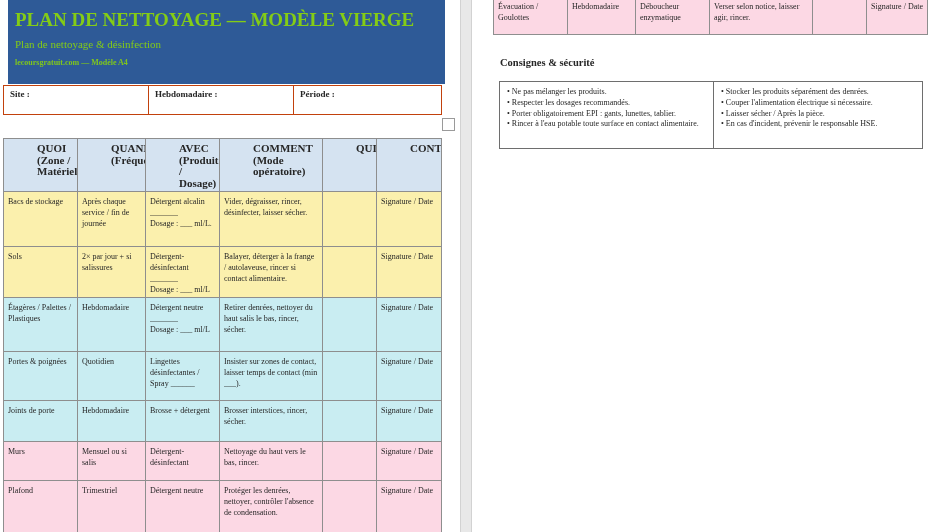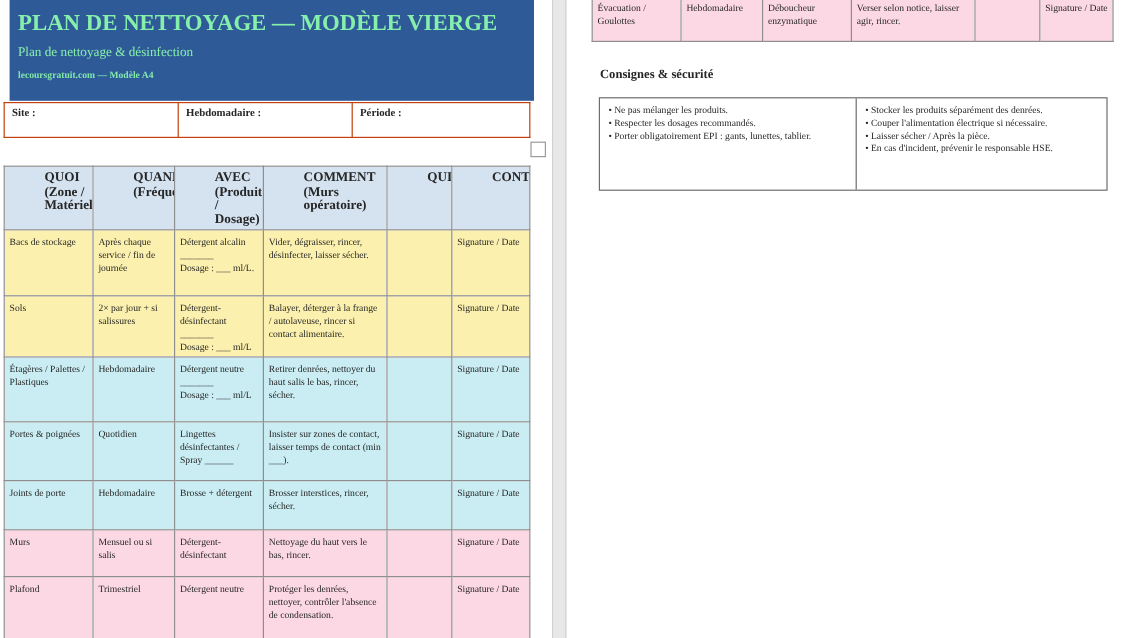--- a/index.html
+++ b/index.html
@@ -10,21 +10,21 @@
   }
   
   .gutter {
     position:absolute; left:460px; top:0; width:12px; height:532px;
     background:#e8e8e8; border-left:1px solid #d2d2d2; border-right:1px solid #d2d2d2;
     box-sizing:border-box;
   }
   
   .doc-header {
     position:absolute; left:8px; top:0; width:437px; height:84px;
-    background:var(--header-bg,#2E5A97); color:#86efac;
+    background:var(--header-bg,#2E5A97); color:#84cc16;
     padding:9px 10px 0 7px; box-sizing:border-box;
   }
   .doc-title   { font-size:19px; font-weight:bold; line-height:22px; white-space:nowrap; }
   .doc-subtitle{ font-size:11px; margin-top:7px; }
   .doc-meta    { font-size:8px; font-weight:bold; margin-top:8px; opacity:.95; }
   
   .site-table {
     position:absolute; left:3px; top:85px; width:438px; height:30px;
     border-collapse:collapse; table-layout:fixed; background:#fff;
   }
@@ -54,21 +54,21 @@
   .t-right { left:493px; top:-4px; width:434px; }
   .row-yellow td { background:var(--row-yellow,#FBF0AD); }
   .row-cyan   td { background:var(--row-cyan,#C9EDF2); }
   .row-pink   td { background:var(--row-pink,#FCD8E4); }
   .line { display:block; }
   
   .consignes-title {
     position:absolute; left:500px; top:57px; font-size:10.5px; font-weight:bold;
   }
   .consignes-box {
-    position:absolute; left:499px; top:81px; width:424px; height:78px;
+    position:absolute; left:499px; top:81px; width:424px; height:68px;
     border:1px solid #6e6e6e; box-sizing:border-box; display:flex; background:#fff;
   }
   .consignes-col {
     width:214px; box-sizing:border-box; padding:5px 7px 0 7px;
     font-size:8px; line-height:10.8px;
   }
   .consignes-col + .consignes-col { border-left:1px solid #6e6e6e; width:210px; }
   .bullet::before { content:"\2022\00a0"; }
 </style>
 </head>
@@ -108,21 +108,21 @@
           <col style="width:74px">
         <col style="width:103px">
           <col style="width:54px">
           <col style="width:65px">
       </colgroup>
       <tbody>
           <tr style="height:41px">
         <th>QUOI (Zone / Matériel)</th>
         <th>QUAND (Fréquence)</th>
         <th>AVEC (Produit / Dosage)</th>
-        <th>COMMENT (Murs opératoire)</th>
+        <th>COMMENT (Mode opératoire)</th>
         <th>QUI</th>
         <th>CONTRÔLE</th>
       </tr>
 
       <tr class="row-yellow" style="height:55px">
         <td>Bacs de stockage</td>
         <td>Après chaque service / fin de journée</td>
         <td>
           <span class="line">Détergent alcalin</span>
           <span class="line">_______</span>
@@ -233,20 +233,21 @@
     </tbody>
       </table>
 
     <div class="consignes-title">Consignes &amp; sécurité</div>
 
     <div class="consignes-box">
       <div class="consignes-col">
         <div class="bullet">Ne pas mélanger les produits.</div>
         <div class="bullet">Respecter les dosages recommandés.</div>
         <div class="bullet">Porter obligatoirement EPI : gants, lunettes, tablier.</div>
+        <div class="bullet">Rincer à l'eau potable toute surface en contact alimentaire.</div>
       </div>
       <div class="consignes-col">
         <div class="bullet">Stocker les produits séparément des denrées.</div>
         <div class="bullet">Couper l'alimentation électrique si nécessaire.</div>
         <div class="bullet">Laisser sécher / Après la pièce.</div>
         <div class="bullet">En cas d'incident, prévenir le responsable HSE.</div>
       </div>
     </div>
   </div>
 

